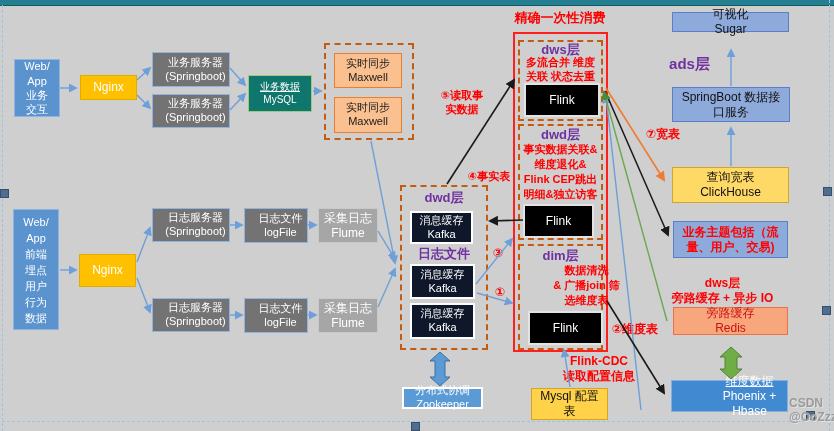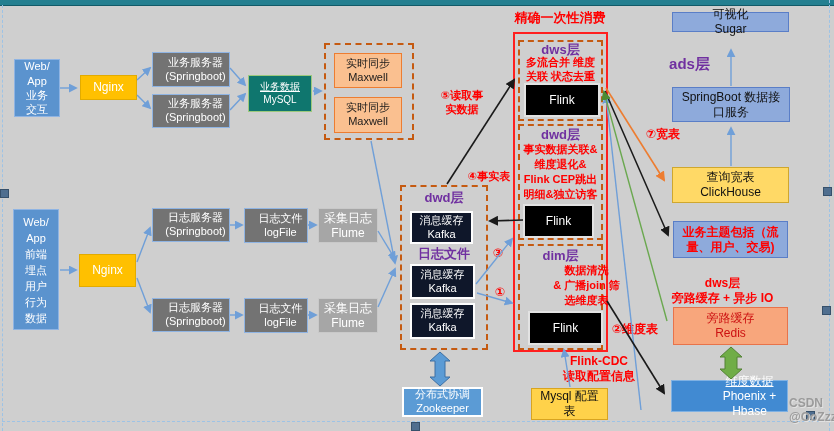--- a/index.html
+++ b/index.html
@@ -90,21 +90,21 @@
   <div class="dashedbox" style="left:400px;top:185px;width:88px;height:165px;"></div>
   <div class="plabel" style="left:400px;top:189px;width:88px;">dwd层</div>
   <div class="box kafka" style="left:410px;top:211px;width:63px;height:33px;">消息缓存
 Kafka</div>
   <div class="plabel" style="left:400px;top:245px;width:88px;">日志文件</div>
   <div class="box kafka" style="left:410px;top:264px;width:65px;height:35px;">消息缓存
 Kafka</div>
   <div class="box kafka" style="left:410px;top:303px;width:65px;height:36px;">消息缓存
 Kafka</div>
 
-  <div class="box zook" style="left:402px;top:387px;width:81px;height:30px;">分布式协调
+  <div class="box zook" style="left:402px;top:387px;width:81px;height:22px;">分布式协调
 Zookeeper</div>
   <div class="box gold2" style="left:531px;top:388px;width:77px;height:32px;">Mysql 配置
 表</div>
 
   <div class="rtext" style="left:505px;top:10px;width:110px;font-size:13px;">精确一次性消费</div>
   <div class="redbox" style="left:513px;top:32px;width:95px;height:320px;"></div>
 
   <div class="dashedbox" style="left:518px;top:40px;width:85px;height:81px;"></div>
   <div class="plabel" style="left:518px;top:41px;width:85px;">dws层</div>
   <div class="rtext" style="left:518px;top:56px;width:85px;">多流合并 维度
@@ -130,21 +130,21 @@
 Sugar</div>
   <div class="plabel" style="left:662px;top:55px;width:55px;font-size:15px;">ads层</div>
   <div class="box periw" style="left:672px;top:87px;width:118px;height:35px;">SpringBoot 数据接
 口服务</div>
   <div class="box gold" style="left:672px;top:167px;width:117px;height:36px;">查询宽表
 ClickHouse</div>
   <div class="box periw" style="left:673px;top:221px;width:115px;height:37px;color:#ff0000;font-weight:bold;">业务主题包括（流
 量、用户、交易)</div>
   <div class="rtext" style="left:655px;top:276px;width:135px;font-size:12px;">dws层
 旁路缓存 + 异步 IO</div>
-  <div class="box salmon" style="left:673px;top:307px;width:115px;height:38px;">旁路缓存
+  <div class="box salmon" style="left:673px;top:307px;width:115px;height:28px;">旁路缓存
 Redis</div>
   <div class="box medblue" style="left:671px;top:380px;width:117px;height:32px;">
     <span class="underl">维度数据</span>
     <span>Phoenix + Hbase</span>
   </div>
 
   <div class="rtext" style="left:433px;top:89px;width:58px;">⑤读取事
 实数据</div>
   <div class="rtext" style="left:463px;top:170px;width:52px;">④事实表</div>
   <div class="rtext" style="left:490px;top:246px;width:16px;font-size:12px;">③</div>

